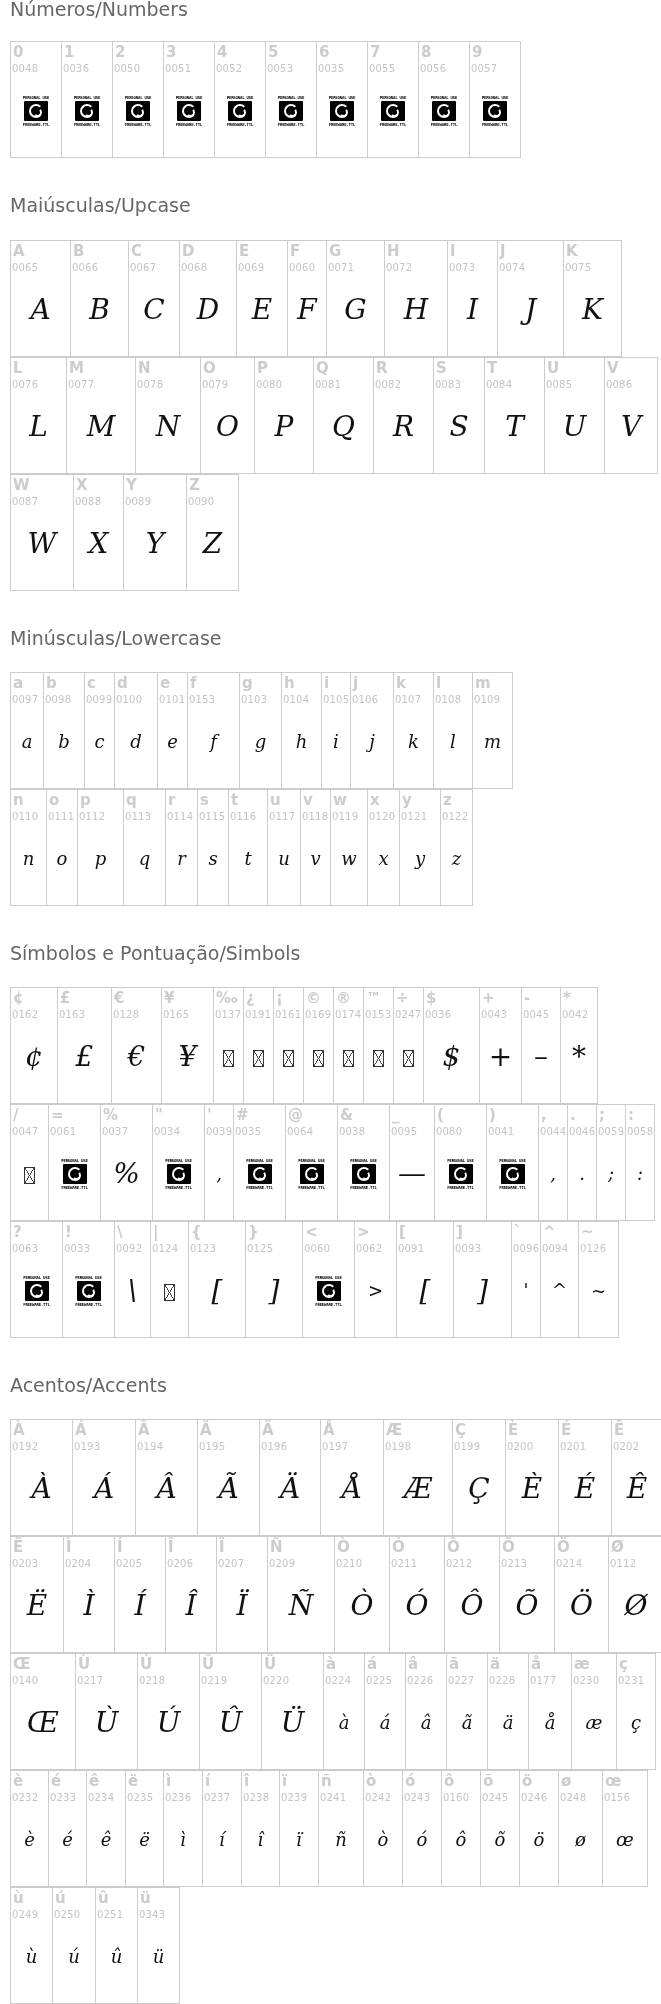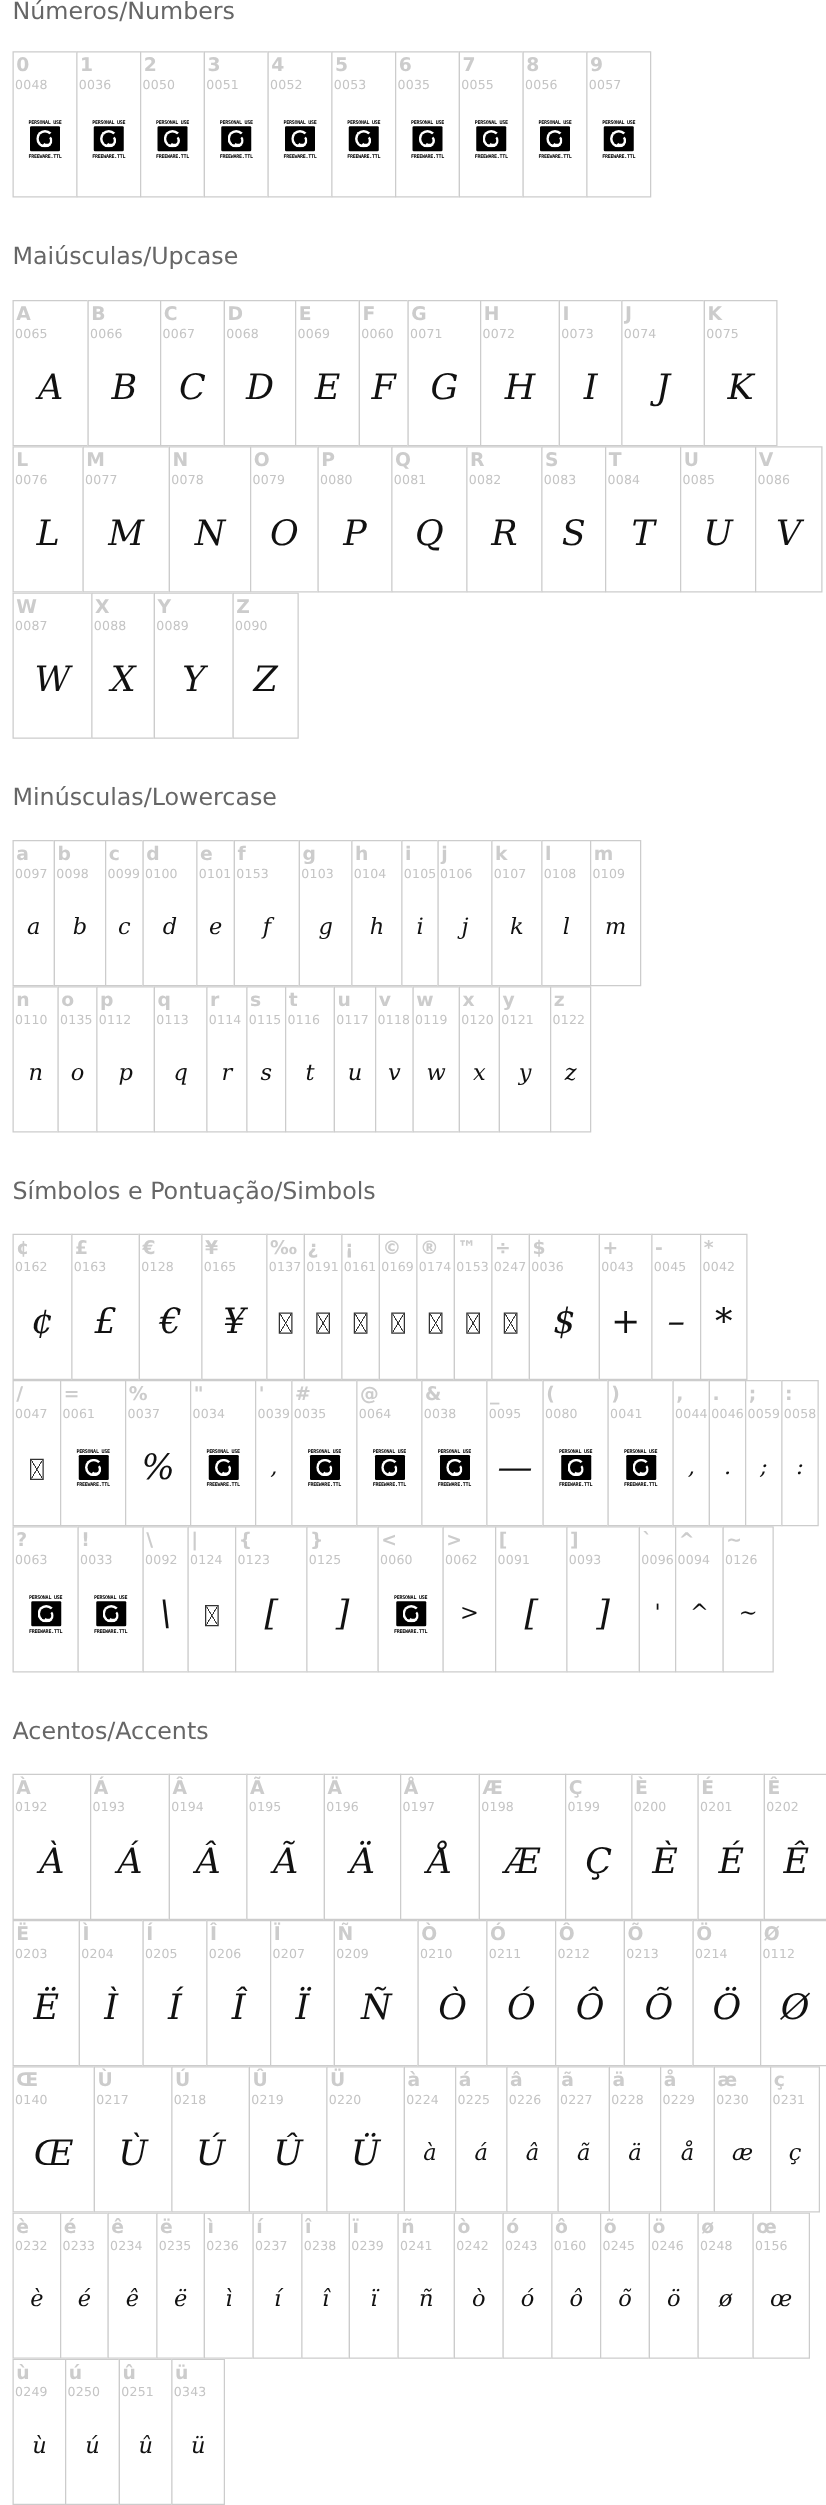--- a/index.html
+++ b/index.html
@@ -341,21 +341,21 @@
         </div>
       </div>
       <div class="row" style="top: 789px;">
         <div class="cell" style="width: 37px;">
           <span class="ch">n</span>
           <span class="code">0110</span>
           <div class="glyph small">n</div>
         </div>
         <div class="cell" style="width: 32px;">
           <span class="ch">o</span>
-          <span class="code">0135</span>
+          <span class="code">0111</span>
           <div class="glyph small">o</div>
         </div>
         <div class="cell" style="width: 47px;">
           <span class="ch">p</span>
           <span class="code">0112</span>
           <div class="glyph small">p</div>
         </div>
         <div class="cell" style="width: 43px;">
           <span class="ch">q</span>
           <span class="code">0113</span>
@@ -839,21 +839,21 @@
           <span class="code">0227</span>
           <div class="glyph small">ã</div>
         </div>
         <div class="cell" style="width: 42px;">
           <span class="ch">ä</span>
           <span class="code">0228</span>
           <div class="glyph small">ä</div>
         </div>
         <div class="cell" style="width: 44px;">
           <span class="ch">å</span>
-          <span class="code">0229</span>
+          <span class="code">0177</span>
           <div class="glyph small">å</div>
         </div>
         <div class="cell" style="width: 46px;">
           <span class="ch">æ</span>
           <span class="code">0230</span>
           <div class="glyph small">æ</div>
         </div>
         <div class="cell" style="width: 40px;">
           <span class="ch">ç</span>
           <span class="code">0231</span>

